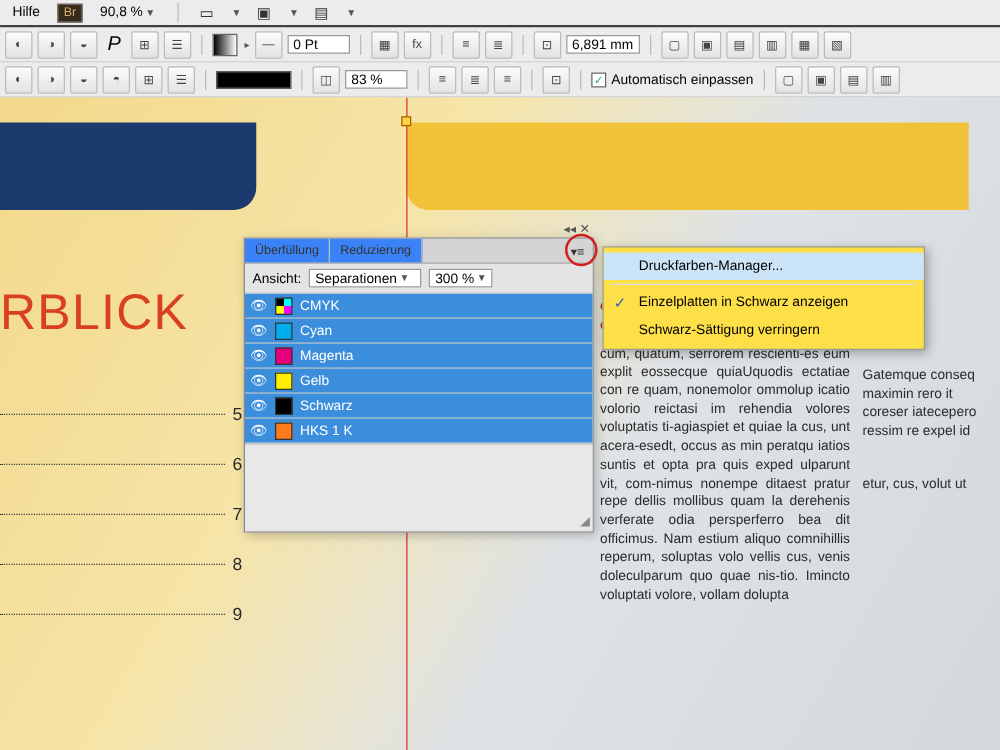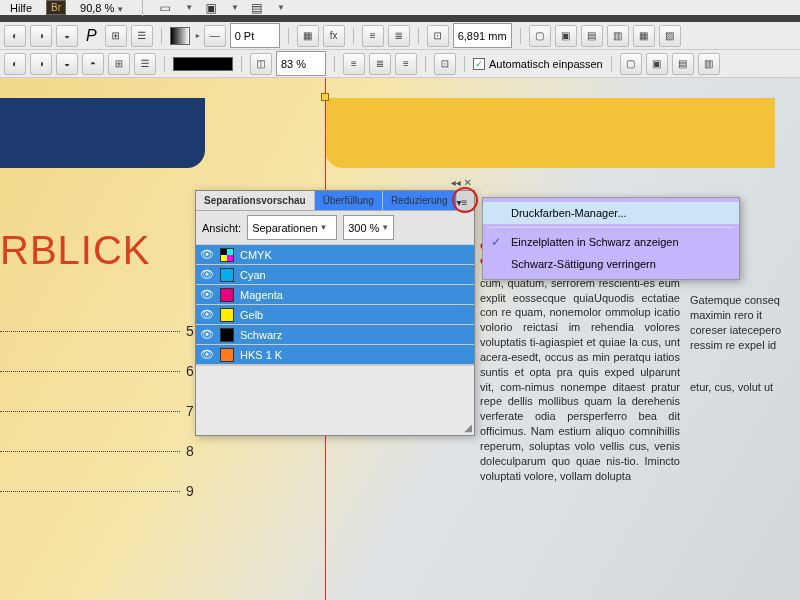--- a/index.html
+++ b/index.html
@@ -1,30 +1,30 @@
 <!DOCTYPE html>
 <html><head>
 <meta charset="utf-8">
 <style>
 * { box-sizing: border-box; margin: 0; padding: 0; font-family: Tahoma, Arial, sans-serif; }
 body { background: #e8e8e8; width: 800px; height: 600px; overflow: hidden; position: relative; }
 
 
-.menubar { height: 22px; background: #ececec; display: flex; align-items: center; padding: 0 4px; border-bottom: 7px solid #404040; gap: 8px; font-size: 11px; }
+.menubar { height: 22px; background: #ececec; display: flex; align-items: center; padding: 0 4px; border-bottom: 2px solid #404040; gap: 8px; font-size: 11px; }
 .menu-item { padding: 2px 6px; cursor: default; }
 .br-badge { background: #3a2a1a; color: #d0b070; padding: 1px 4px; font-weight: normal; font-size: 10px; border: 1px solid #666; }
 .zoom-label { padding: 0 6px; }
 .dd-arrow { font-size: 8px; color: #555; margin-left: 2px; }
 .divider { width: 1px; height: 16px; background: #bbb; margin: 0 4px; }
 .tb-icon { width: 20px; height: 16px; display: inline-flex; align-items: center; justify-content: center; font-size: 12px; color: #333; }
 
 
 .toolbar { background: #ececec; border-bottom: 1px solid #ccc; display: flex; align-items: center; padding: 2px 4px; gap: 4px; height: 28px; font-size: 11px; }
 .tbtn { width: 22px; height: 22px; border: 1px solid #bbb; background: linear-gradient(#fcfcfc,#e2e2e2); display: inline-flex; align-items: center; justify-content: center; font-size: 10px; color: #444; border-radius: 2px; }
-.tfield { height: 25px; border: 1px solid #999; background: #fff; padding: 0 4px; font-size: 11px; display: inline-flex; align-items: center; min-width: 50px; }
+.tfield { height: 15px; border: 1px solid #999; background: #fff; padding: 0 4px; font-size: 11px; display: inline-flex; align-items: center; min-width: 50px; }
 .gradient-sw { width: 20px; height: 18px; background: linear-gradient(90deg,#000,#fff); border:1px solid #666; }
 .black-bar { width: 60px; height: 14px; background:#000; border:1px solid #666; }
 .checkbox { width:12px; height:12px; border:1px solid #666; background:#fff; display:inline-flex; align-items:center; justify-content:center; font-size:9px; color:#2a5; }
 
 
 .canvas { position: absolute; top: 78px; left: 0; right: 0; bottom: 0; background: linear-gradient(120deg, #f2d88a 0%, #f6e5a8 35%, #dfe3e6 60%, #d2d8dc 100%); overflow: hidden; }
 .blue-shape { position: absolute; top: 20px; left: -20px; width: 225px; height: 70px; background: #1d3a6e; border-radius: 0 0 18px 0; }
 .yellow-shape { position: absolute; top: 20px; left: 325px; width: 450px; height: 70px; background: #f2c238; border-radius: 0 0 0 18px; }
 .red-guide { position: absolute; top: 0; bottom: 0; left: 325px; width: 1px; background: #e03030; }
 .handle { position:absolute; top:15px; left:321px; width:8px; height:8px; background:#ffd040; border:1px solid #a06000; }
@@ -53,21 +53,21 @@
 .sw-cyan { background:#00aeef; }
 .sw-magenta { background:#e6007e; }
 .sw-yellow { background:#ffed00; }
 .sw-black { background:#000; }
 .sw-spot { background:#ff7a1a; }
 .panel-footer { height:70px; background:#e8e8e8; border-top:1px solid #ccc; position:relative; }
 .panel-footer .res { position:absolute; right:2px; bottom:2px; font-size:10px; color:#888; }
 .panel-close { position:absolute; top:-14px; right:2px; font-size:10px; color:#555; display:flex; gap:2px; }
 
 
-.flyout { position:absolute; top:197px; left:482px; width:258px; background:#c4b5fd; border:1px solid #999; box-shadow:2px 2px 8px rgba(0,0,0,.3); font-size:11px; padding:4px 0; }
+.flyout { position:absolute; top:197px; left:482px; width:258px; background:#fde047; border:1px solid #999; box-shadow:2px 2px 8px rgba(0,0,0,.3); font-size:11px; padding:4px 0; }
 .fly-item { padding:5px 14px 5px 28px; position:relative; }
 .fly-item.hover { background:#cce4f7; }
 .fly-sep { height:1px; background:#ddd; margin:3px 6px; }
 .fly-check { position:absolute; left:8px; top:4px; color:#2a5dd0; font-size:12px; }
 </style>
 </head>
 <body>
 
 <div class="menubar">
   <span class="menu-item">Hilfe</span>
@@ -178,21 +178,20 @@
     <div>Gatemque conseq maximin rero it coreser iatecepero ressim re expel id</div>
     <div style="height:14px"></div>
     <div style="height:14px"></div>
     <div>etur, cus, volut ut</div>
   </div>
 </div>
 
 <div class="panel">
   <div class="panel-close">◂◂ ✕</div>
   <div class="panel-tabs">
-    <div class="panel-tab active">Separationsvorschau</div>
     <div class="panel-tab">Überfüllung</div>
     <div class="panel-tab">Reduzierung</div>
     <div class="panel-flyout">▾≡</div>
     <div class="panel-flyout-circle"></div>
   </div>
   <div class="panel-controls">
     <span>Ansicht:</span>
     <span class="tfield" style="min-width:90px">
         <span>Separationen</span> 
         <span class="dd-arrow">▼</span>

